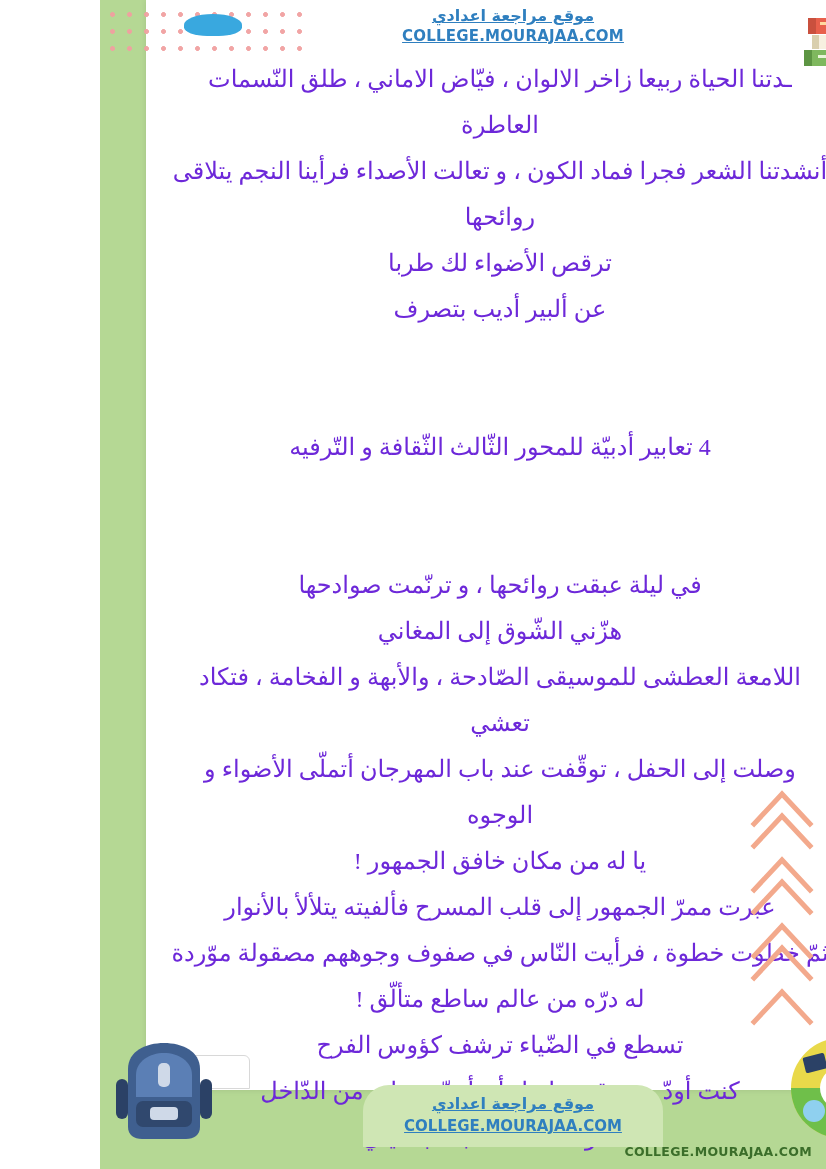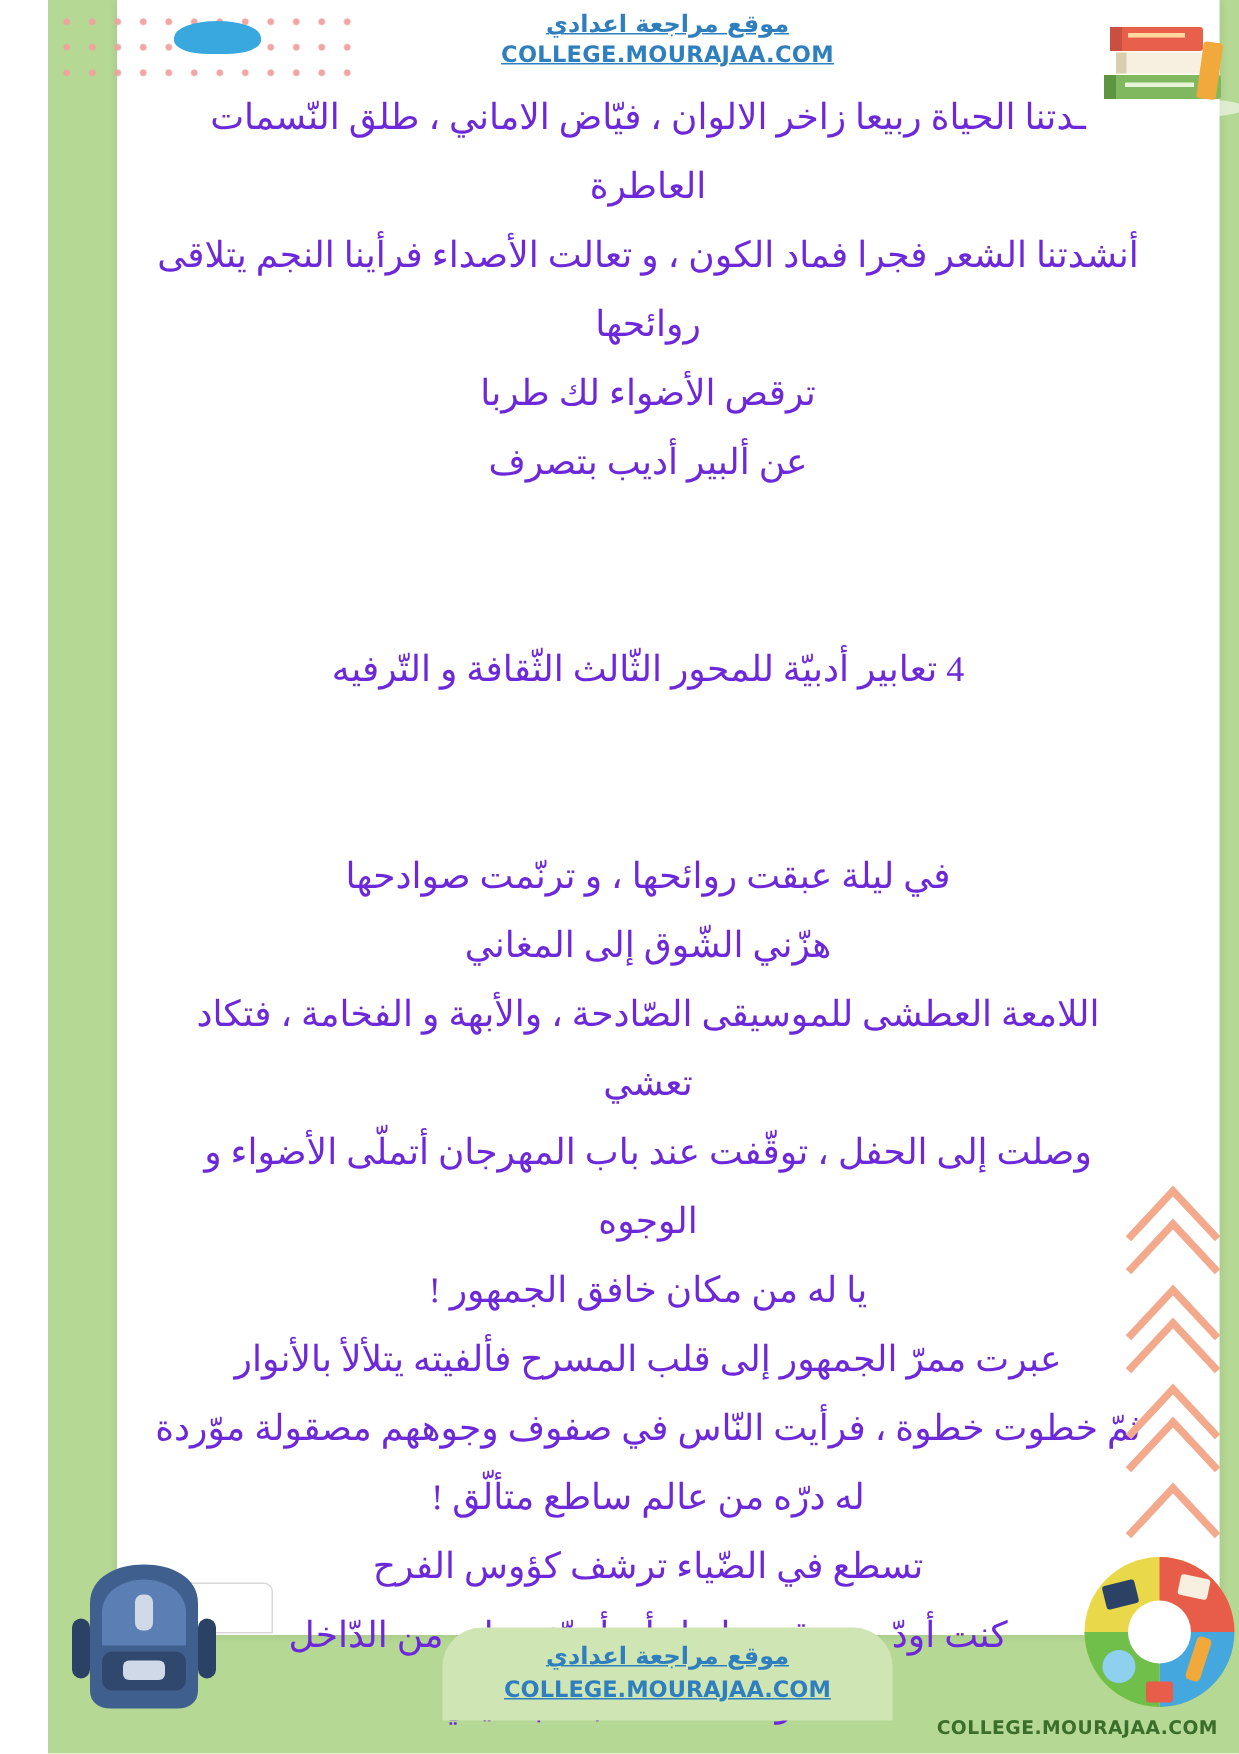--- a/index.html
+++ b/index.html
@@ -4,21 +4,21 @@
 <style>
   * { box-sizing: border-box; }
   html, body {
     margin: 0; padding: 0;
     width: 826px; height: 1169px;
     background: #ffffff;
     font-family: "DejaVu Sans", "Liberation Sans", sans-serif;
   }
   #page {
     position: relative;
-    width: 794px; height: 1169px;
+    width: 726px; height: 1169px;
     overflow: hidden;
     background: #b8d99a;
   }
   
   .bg-green {
     position: absolute;
     left: 0; top: 0; width: 826px; height: 1169px;
     background: #b5d894;
   }
   

